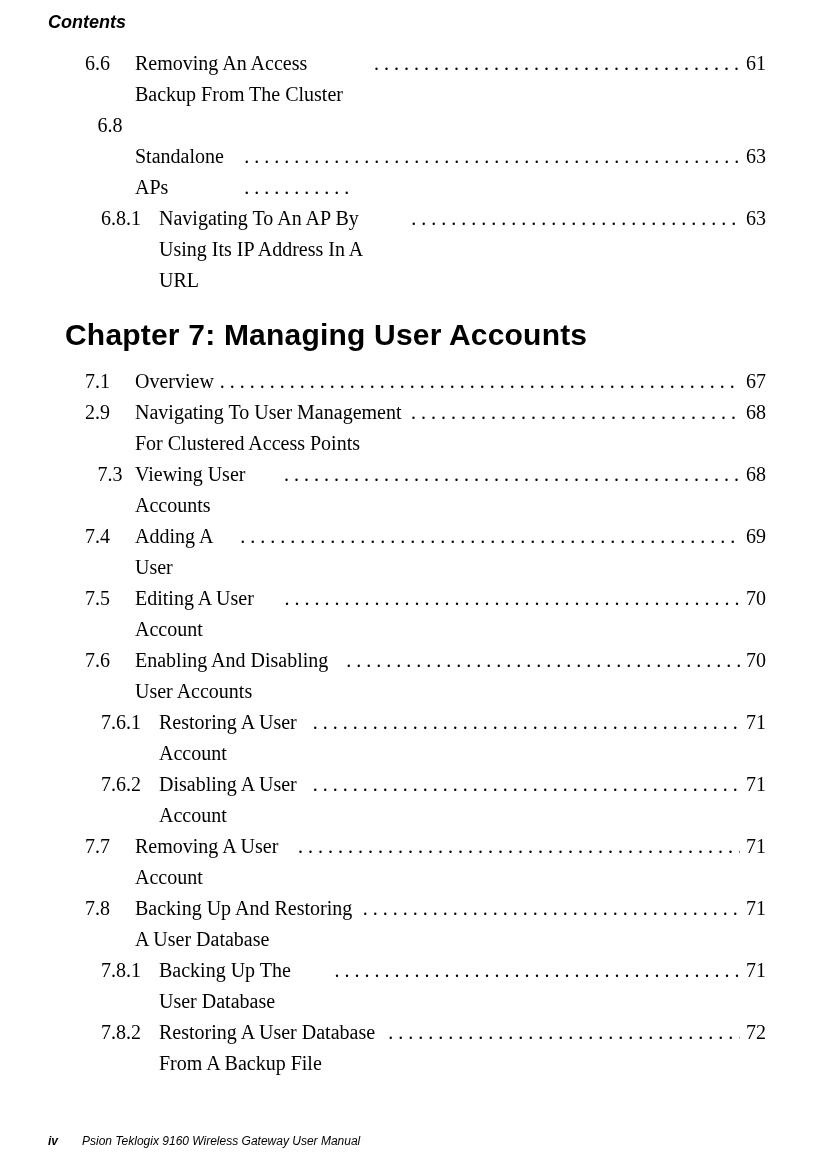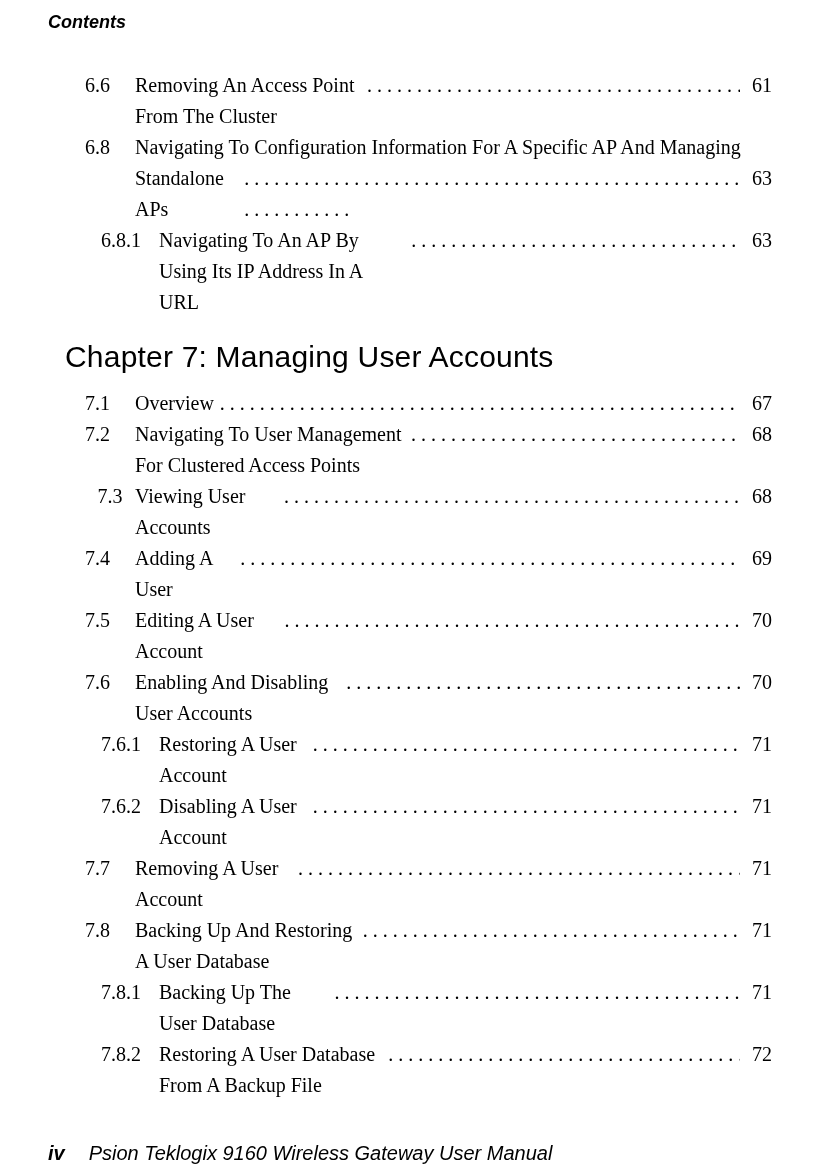--- a/index.html
+++ b/index.html
@@ -23,21 +23,21 @@
     position: absolute;
     top: 12px;
     left: 48px;
     font-family: Arial, Helvetica, sans-serif;
     font-weight: bold;
     font-style: italic;
     font-size: 18px;
   }
   .content {
     position: absolute;
-    top: 70px;
+    top: 48px;
     left: 85px;
     right: 56px;
   }
   .toc-entry {
     display: flex;
     align-items: baseline;
     font-size: 20px;
     line-height: 1.55;
     white-space: nowrap;
   }
@@ -57,76 +57,76 @@
     overflow: hidden;
     margin: 0 6px;
   }
   .leader::after {
     content: " .  .  .  .  .  .  .  .  .  .  .  .  .  .  .  .  .  .  .  .  .  .  .  .  .  .  .  .  .  .  .  .  .  .  .  .  .  .  .  .  .  .  .  .  .  .  .  .  .  .  .  .  .  .  .  .  .  .  .  .  .";
     letter-spacing: 0px;
   }
   .page-col {
     flex: 0 0 auto;
     width: 32px;
-    text-align: center;
+    text-align: left;
   }
   .chapter-title {
     font-family: "Arial Narrow", Arial, Helvetica, sans-serif;
     font-stretch: condensed;
     font-size: 30px;
-    font-weight: 400;
+    font-weight: 700;
     margin: 22px 0 14px -20px;
     letter-spacing: 0.2px;
   }
   .wrap-entry {
     font-size: 20px;
     line-height: 1.55;
   }
   .wrap-entry .first-line {
     display: flex;
     align-items: baseline;
+    text-align: center;
   }
   .wrap-entry .second-line {
     display: flex;
     align-items: baseline;
     margin-left: 50px;
   }
   .footer {
     position: absolute;
-    bottom: 11px;
+    bottom: 28px;
     left: 48px;
     font-family: Arial, Helvetica, sans-serif;
     font-style: italic;
-    font-size: 20px;
+    font-size: 12px;
   }
   .footer .pageno {
     font-weight: bold;
     margin-right: 24px;
   }
 </style>
 </head>
 <body>
 
 <div class="page">
 
   <div class="running-head">Contents</div>
 
   <div class="content">
 
     <div class="toc-entry">
       <span class="num-col" style="width:50px">6.6</span>
-      <span class="title-col">Removing An Access Point From The Cluster</span>
+      <span class="title-col">Removing An Access Backup From The Cluster</span>
       <span class="leader"></span>
       <span class="page-col">61</span>
     </div>
 
     <div class="wrap-entry">
       <div class="first-line">
         <span class="num-col" style="width:50px">6.8</span>
-        <span class="title-col">Navigating To Configuration Information For A Specific AP And Managing</span>
       </div>
       <div class="second-line">
         <span class="title-col">Standalone APs</span>
         <span class="leader"></span>
         <span class="page-col">63</span>
       </div>
     </div>
 
     <div class="toc-entry sub">
       <span class="num-col" style="width:58px">6.8.1</span>
@@ -138,21 +138,21 @@
     <div class="chapter-title">Chapter 7:  Managing User Accounts</div>
 
     <div id="ch7-list">
         <div class="toc-entry">
           <span class="num-col" style="width: 50px;">7.1</span>
           <span class="title-col">Overview</span>
           <span class="leader"></span>
           <span class="page-col">67</span>
         </div>
         <div class="toc-entry">
-          <span class="num-col" style="width: 50px;">7.2</span>
+          <span class="num-col" style="width: 50px;">2.9</span>
           <span class="title-col">Navigating To User Management For Clustered Access Points</span>
           <span class="leader"></span>
           <span class="page-col">68</span>
         </div>
         <div class="toc-entry">
           <span class="num-col" style="width: 50px; text-align: center;">7.3</span>
           <span class="title-col">Viewing User Accounts</span>
           <span class="leader"></span>
           <span class="page-col">68</span>
         </div>

